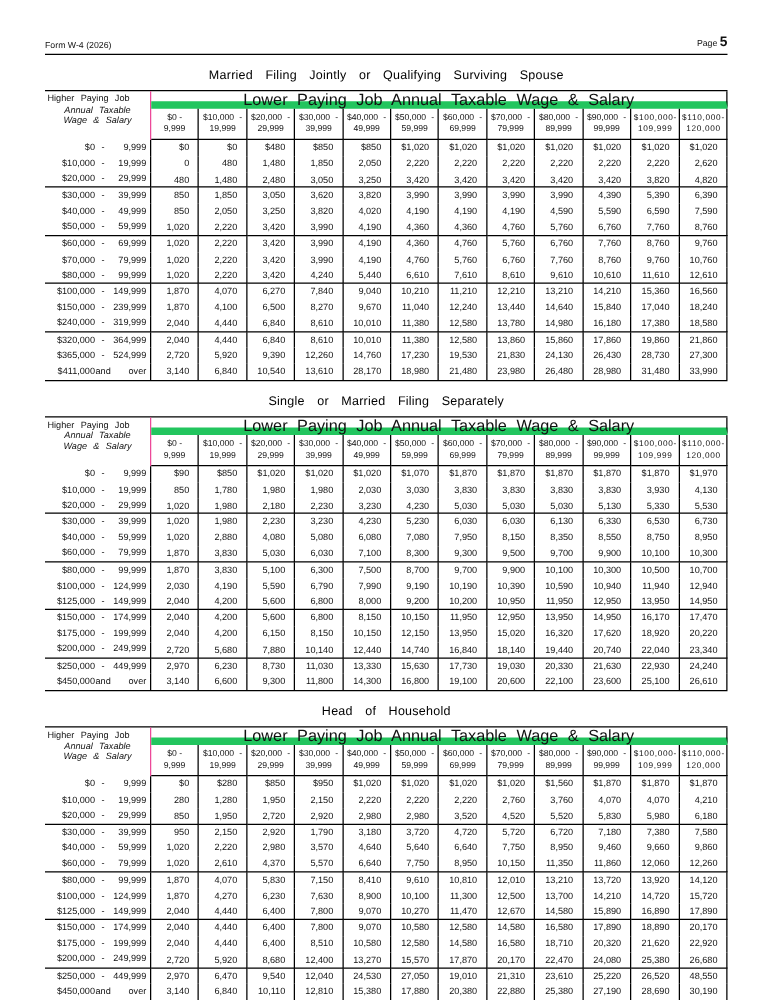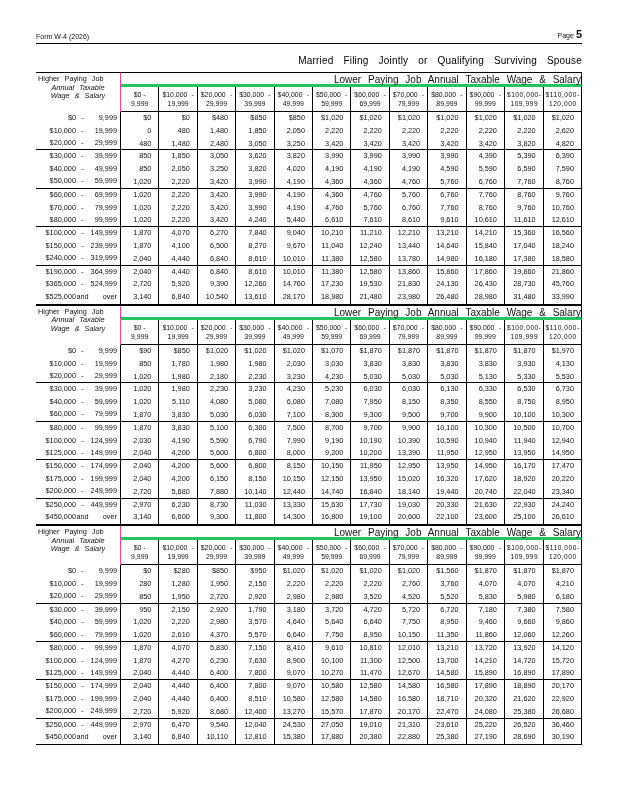--- a/index.html
+++ b/index.html
@@ -6,39 +6,39 @@
   .page{
     width:618px;height:800px;background:#ffffff;box-sizing:border-box;
     padding:28px 36px 0 36px;margin:0 auto;position:relative;
     font-family:"Liberation Sans", sans-serif;color:#111;
   }
   .page-top{display:flex;justify-content:space-between;align-items:flex-end;font-size:7px;}
   .page-top .pg-word{font-size:7px;}
   .page-top .pg-num{font-size:11px;font-weight:bold;margin-left:2px;}
   .top-rule{border:none;border-top:1.3px solid #000;margin:3px 0 0 0;}
   .tbl-title{
-    margin:11px 0 6px 0;text-align:right;font-size:10px;font-weight:400;
+    margin:11px 0 6px 0;text-align:center;font-size:10px;font-weight:400;
     word-spacing:7px;color:#000;letter-spacing:.2px;
   }
   .w4-table{
     display:grid;
     grid-template-columns:85px repeat(12, 1fr);
     grid-template-rows:14px 25px;
     grid-auto-rows:12.8px;
     border-top:1.2px solid #000;border-bottom:1.8px solid #000;
     width:546px;
   }
   .h-left{
     grid-row:1/3;grid-column:1;border-right:1px solid #ec4899;
     font-size:7.3px;line-height:8.5px;padding:2px 2px 0 2px;word-spacing:3px;
   }
   .h-left .l2,.h-left .l3{text-align:center;font-style:italic;}
   .h-span{
-    grid-row:1;grid-column:2/14;border-right:1px solid #000;border-bottom:3px solid #22c55e;
-    text-align:right;font-size:10px;line-height:13px;word-spacing:4px;
+    grid-row:1;grid-column:2/14;border-right:1px solid #000;border-bottom:6px solid #22c55e;
+    text-align:center;font-size:13px;line-height:13px;word-spacing:4px;
   }
   .h-range{
     border-right:1px solid #000;border-bottom:1.6px solid #000;
     font-size:6.9px;line-height:9px;padding:3px 3px 0 3px;
   }
   .h-range .rtop{display:flex;justify-content:space-between;}
   .h-range .rtop.center{justify-content:center;}
   .h-range .rbot{text-align:center;}
   .h-range.wide{letter-spacing:.55px;font-size:6.6px;padding:3px 1px 0 2px;}
   .row-cell{overflow:hidden;}
@@ -357,21 +357,21 @@
         <div class="c-val row-cell grp">8,610</div>
         <div class="c-val row-cell grp">10,010</div>
         <div class="c-val row-cell grp">11,380</div>
         <div class="c-val row-cell grp">12,580</div>
         <div class="c-val row-cell grp">13,780</div>
         <div class="c-val row-cell grp">14,980</div>
         <div class="c-val row-cell grp">16,180</div>
         <div class="c-val row-cell grp">17,380</div>
         <div class="c-val row-cell grp">18,580</div>
         <div class="c-label row-cell">
-          <span class="lo">$190,000</span>
+          <span class="lo">$320,000</span>
           <span class="sep">-</span>
           <span class="hi">364,999</span>
         </div>
         <div class="c-val row-cell">2,040</div>
         <div class="c-val row-cell">4,440</div>
         <div class="c-val row-cell">6,840</div>
         <div class="c-val row-cell">8,610</div>
         <div class="c-val row-cell">10,010</div>
         <div class="c-val row-cell">11,380</div>
         <div class="c-val row-cell">12,580</div>
@@ -389,42 +389,43 @@
         <div class="c-val row-cell">5,920</div>
         <div class="c-val row-cell">9,390</div>
         <div class="c-val row-cell">12,260</div>
         <div class="c-val row-cell">14,760</div>
         <div class="c-val row-cell">17,230</div>
         <div class="c-val row-cell">19,530</div>
         <div class="c-val row-cell">21,830</div>
         <div class="c-val row-cell">24,130</div>
         <div class="c-val row-cell">26,430</div>
         <div class="c-val row-cell">28,730</div>
-        <div class="c-val row-cell">45,760</div>
-        <div class="c-label row-cell">
-          <span class="lo">$525,000</span>
+        <div class="c-val row-cell">27,300</div>
+        <div class="c-label row-cell">
+          <span class="lo">$411,000</span>
           <span class="sep">and</span>
           <span class="hi">over</span>
         </div>
         <div class="c-val row-cell">3,140</div>
         <div class="c-val row-cell">6,840</div>
         <div class="c-val row-cell">10,540</div>
         <div class="c-val row-cell">13,610</div>
         <div class="c-val row-cell">28,170</div>
         <div class="c-val row-cell">18,980</div>
         <div class="c-val row-cell">21,480</div>
         <div class="c-val row-cell">23,980</div>
         <div class="c-val row-cell">26,480</div>
         <div class="c-val row-cell">28,980</div>
         <div class="c-val row-cell">31,480</div>
         <div class="c-val row-cell">33,990</div>
       </div>
   </section>
 
   <section>
+    <h2 class="tbl-title">Single or Married Filing Separately</h2>
     <div class="w4-table">
         <div class="h-left">
           <div>Higher Paying Job</div>
           <div class="l2">Annual Taxable</div>
           <div class="l3">Wage &amp; Salary</div>
         </div>
         <div class="h-span">Lower Paying Job Annual Taxable Wage &amp; Salary</div>
         <div class="h-range">
           <div class="rtop center">
             <span>$0  -</span>
@@ -575,21 +576,21 @@
         <div class="c-val row-cell">6,130</div>
         <div class="c-val row-cell">6,330</div>
         <div class="c-val row-cell">6,530</div>
         <div class="c-val row-cell">6,730</div>
         <div class="c-label row-cell">
           <span class="lo">$40,000</span>
           <span class="sep">-</span>
           <span class="hi">59,999</span>
         </div>
         <div class="c-val row-cell">1,020</div>
-        <div class="c-val row-cell">5,110</div>
+        <div class="c-val row-cell">2,880</div>
         <div class="c-val row-cell">4,080</div>
         <div class="c-val row-cell">5,080</div>
         <div class="c-val row-cell">6,080</div>
         <div class="c-val row-cell">7,080</div>
         <div class="c-val row-cell">7,950</div>
         <div class="c-val row-cell">8,150</div>
         <div class="c-val row-cell">8,350</div>
         <div class="c-val row-cell">8,550</div>
         <div class="c-val row-cell">8,750</div>
         <div class="c-val row-cell">8,950</div>
@@ -649,21 +650,21 @@
           <span class="sep">-</span>
           <span class="hi">149,999</span>
         </div>
         <div class="c-val row-cell grp">2,040</div>
         <div class="c-val row-cell grp">4,200</div>
         <div class="c-val row-cell grp">5,600</div>
         <div class="c-val row-cell grp">6,800</div>
         <div class="c-val row-cell grp">8,000</div>
         <div class="c-val row-cell grp">9,200</div>
         <div class="c-val row-cell grp">10,200</div>
-        <div class="c-val row-cell grp">13,390</div>
+        <div class="c-val row-cell grp">10,950</div>
         <div class="c-val row-cell grp">11,950</div>
         <div class="c-val row-cell grp">12,950</div>
         <div class="c-val row-cell grp">13,950</div>
         <div class="c-val row-cell grp">14,950</div>
         <div class="c-label row-cell">
           <span class="lo">$150,000</span>
           <span class="sep">-</span>
           <span class="hi">174,999</span>
         </div>
         <div class="c-val row-cell">2,040</div>
@@ -743,20 +744,21 @@
         <div class="c-val row-cell">19,100</div>
         <div class="c-val row-cell">20,600</div>
         <div class="c-val row-cell">22,100</div>
         <div class="c-val row-cell">23,600</div>
         <div class="c-val row-cell">25,100</div>
         <div class="c-val row-cell">26,610</div>
       </div>
   </section>
 
   <section>
+    <h2 class="tbl-title">Head of Household</h2>
     <div class="w4-table">
         <div class="h-left">
           <div>Higher Paying Job</div>
           <div class="l2">Annual Taxable</div>
           <div class="l3">Wage &amp; Salary</div>
         </div>
         <div class="h-span">Lower Paying Job Annual Taxable Wage &amp; Salary</div>
         <div class="h-range">
           <div class="rtop center">
             <span>$0  -</span>
@@ -1053,21 +1055,21 @@
         <div class="c-val row-cell">6,470</div>
         <div class="c-val row-cell">9,540</div>
         <div class="c-val row-cell">12,040</div>
         <div class="c-val row-cell">24,530</div>
         <div class="c-val row-cell">27,050</div>
         <div class="c-val row-cell">19,010</div>
         <div class="c-val row-cell">21,310</div>
         <div class="c-val row-cell">23,610</div>
         <div class="c-val row-cell">25,220</div>
         <div class="c-val row-cell">26,520</div>
-        <div class="c-val row-cell">36,460</div>
+        <div class="c-val row-cell">48,550</div>
         <div class="c-label row-cell">
           <span class="lo">$450,000</span>
           <span class="sep">and</span>
           <span class="hi">over</span>
         </div>
         <div class="c-val row-cell">3,140</div>
         <div class="c-val row-cell">6,840</div>
         <div class="c-val row-cell">10,110</div>
         <div class="c-val row-cell">12,810</div>
         <div class="c-val row-cell">15,380</div>

